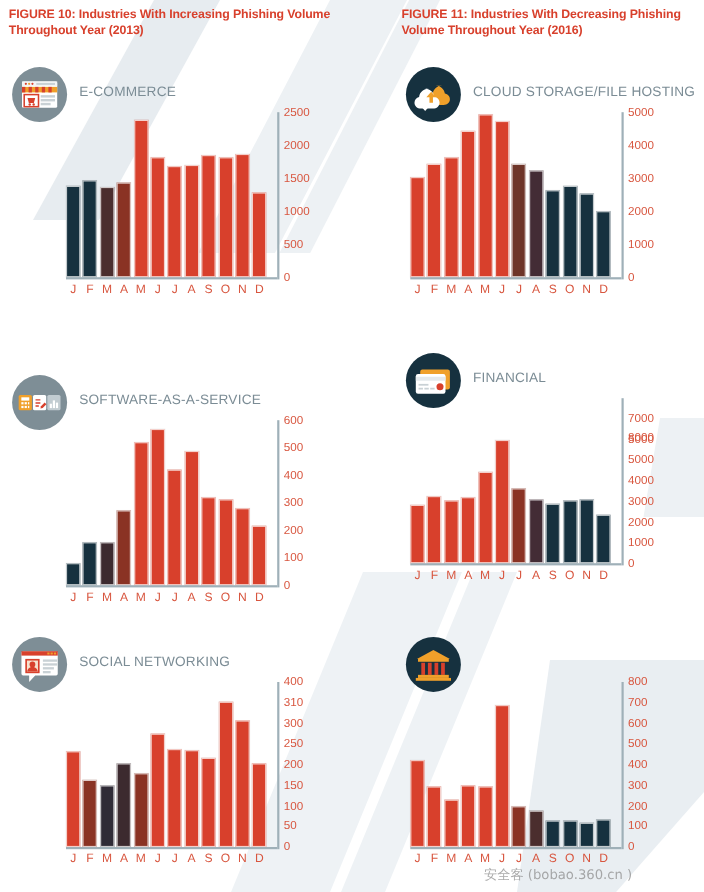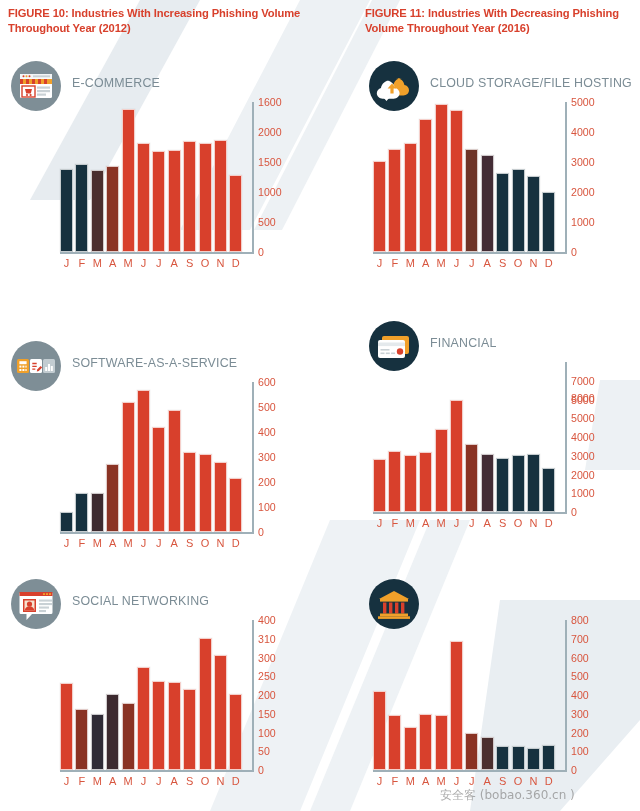--- a/index.html
+++ b/index.html
@@ -83,21 +83,21 @@
     <polygon points="500,600 640,600 640,720 560,811 470,811"></polygon>
   </g>
   <g fill="#edf1f4">
     <polygon points="600,380 640,380 640,470 585,470"></polygon>
   </g>
 </svg>
 
 <div class="page">
 
   <div class="col col-left">
-    <div class="fig-title">FIGURE 10: Industries With Increasing Phishing Volume Throughout Year (2012)</div>
+    <div class="fig-title">FIGURE 10: Industries With Increasing Phishing Volume Throughout Year (2013)</div>
 
     <div class="panel" style="top:60px;">
       <div class="icon-wrap">
         <svg width="52" height="52" viewBox="0 0 52 52">
           <circle cx="26" cy="26" r="25" fill="#7e8e96"></circle>
           <rect x="10" y="14" width="32" height="24" rx="1.5" fill="#ffffff"></rect>
           <rect x="10" y="14" width="32" height="4.5" fill="#f3f5f6"></rect>
           <circle cx="13.5" cy="16.2" r="1" fill="#d8402c"></circle>
           <circle cx="16.5" cy="16.2" r="1" fill="#f0a02a"></circle>
           <circle cx="19.5" cy="16.2" r="1" fill="#d8402c"></circle>
@@ -137,21 +137,21 @@
             <div class="bar" title="N: 1860" style="height: 111.6px; background: rgb(216, 64, 44);"></div>
             <div class="bar" title="D: 1290" style="height: 77.4px; background: rgb(216, 64, 44);"></div>
           </div>
           <div class="baseline" style="left: 0px; top: 150px; width: 192px;"></div>
           <div class="vaxis" style="left: 192px; top: 0px; height: 152px;"></div>
           <div class="ytick" style="left: 198px; top: 145px;">0</div>
           <div class="ytick" style="left: 198px; top: 115px;">500</div>
           <div class="ytick" style="left: 198px; top: 85px;">1000</div>
           <div class="ytick" style="left: 198px; top: 55px;">1500</div>
           <div class="ytick" style="left: 198px; top: 25px;">2000</div>
-          <div class="ytick" style="left: 198px; top: -5px;">1600</div>
+          <div class="ytick" style="left: 198px; top: -5px;">2500</div>
           <div class="xlabels" style="left: 0px; top: 155px; width: 186px;">
             <div class="xlab">J</div>
             <div class="xlab">F</div>
             <div class="xlab">M</div>
             <div class="xlab">A</div>
             <div class="xlab">M</div>
             <div class="xlab">J</div>
             <div class="xlab">J</div>
             <div class="xlab">A</div>
             <div class="xlab">S</div>

